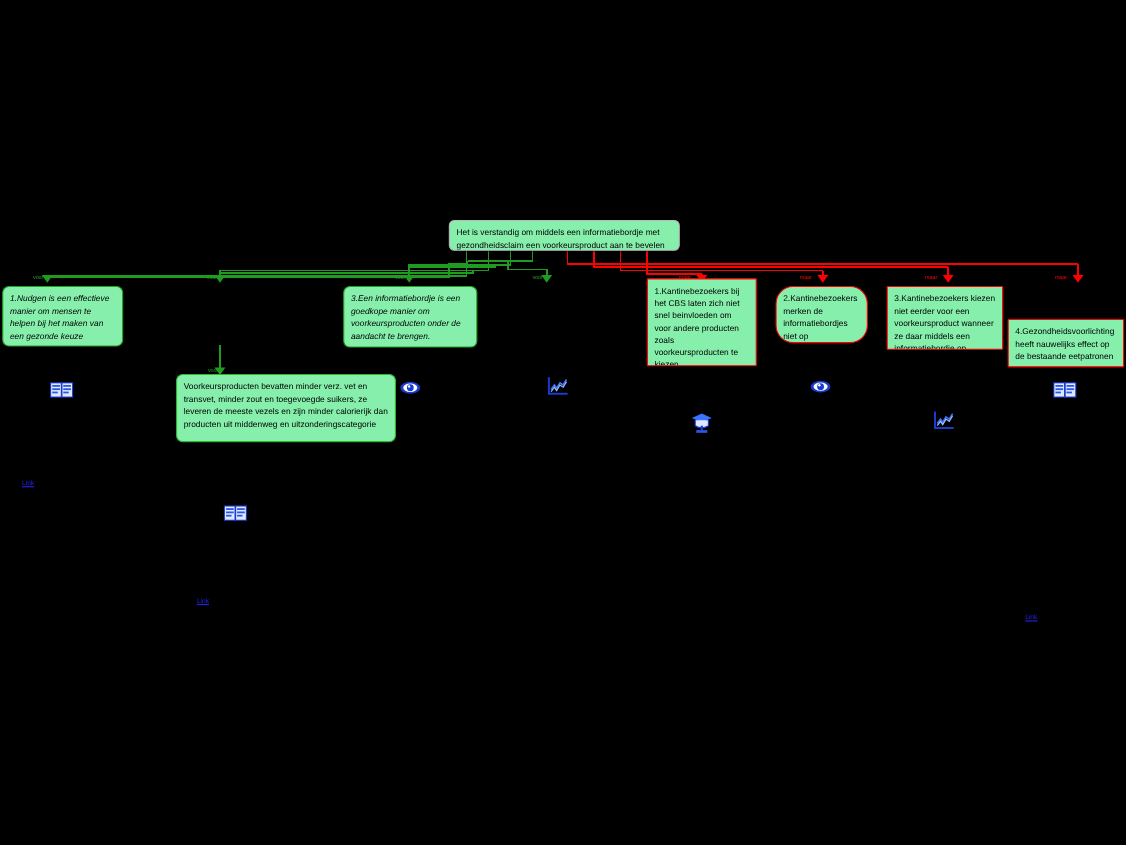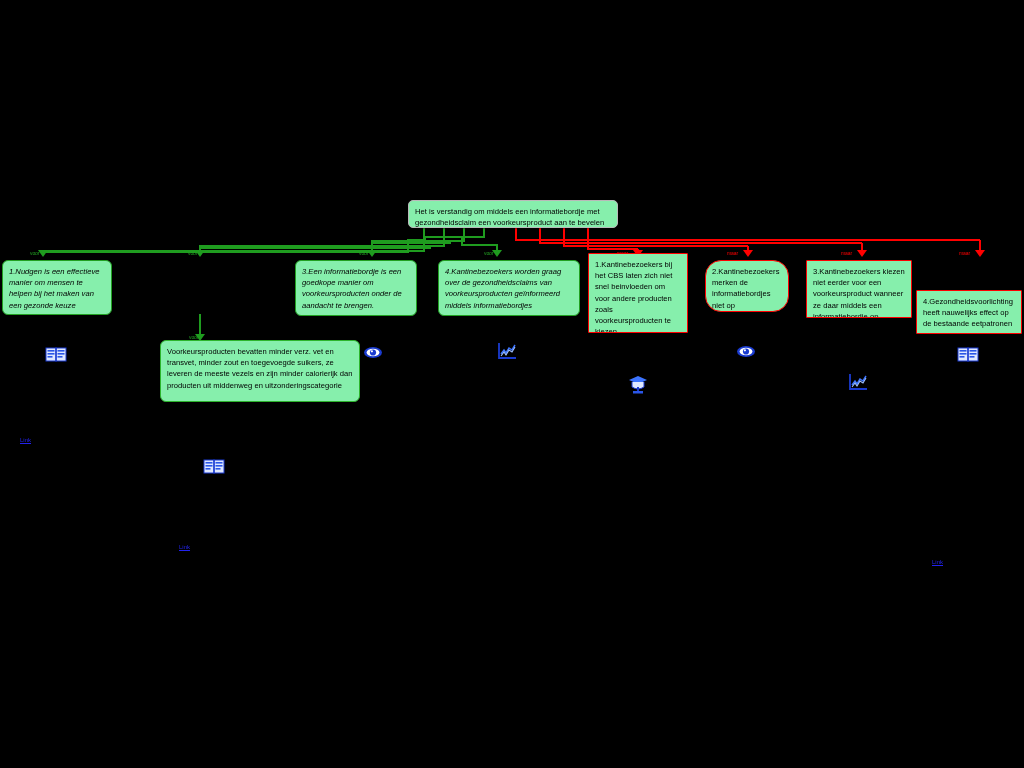--- a/index.html
+++ b/index.html
@@ -167,28 +167,25 @@
   </div>
 
   <div class="edge-label pro" style="left:30px; top:250px;">voor</div>
   <div class="node pro" style="left:2px; top:260px; width:110px; height:55px;">
     <span>1.Nudgen is een effectieve manier om mensen te helpen bij het maken van een gezonde keuze</span>
   </div>
 
   <div class="edge-label pro" style="left:188px; top:250px;">voor</div>
 
   <div class="edge-label pro" style="left:359px; top:250px;">voor</div>
-  <div class="node pro" style="left:295px; top:260px; width:122px; height:56px;">
+  <div class="node pro" style="left:312px; top:260px; width:122px; height:56px;">
     <span>3.Een informatiebordje is een goedkope manier om voorkeursproducten onder de aandacht te brengen.</span>
   </div>
 
   <div class="edge-label pro" style="left:484px; top:250px;">voor</div>
-  <div class="node pro" style="left:438px; top:260px; width:142px; height:56px;">
-    <span>4.Kantinebezoekers worden graag over de gezondheidsclaims van voorkeursproducten geïnformeerd middels informatiebordjes</span>
-  </div>
 
   <div class="edge-label pro" style="left:189px; top:334px;">voor</div>
   <div class="node pro-sub" style="left:114px; top:340px; width:200px; height:62px;margin-left:46px;">
     <span>Voorkeursproducten bevatten minder verz. vet en transvet, minder zout en toegevoegde suikers, ze leveren de meeste vezels en zijn minder calorierijk dan producten uit middenweg en uitzonderingscategorie</span>
   </div>
 
   <div class="edge-label con" style="left:617px; top:250px;">maar</div>
   <div class="node con" style="left:588px; top:253px; width:100px; height:80px;">
     <span>1.Kantinebezoekers bij het CBS laten zich niet snel beinvloeden om voor andere producten zoals voorkeursproducten te kiezen</span>
   </div>

